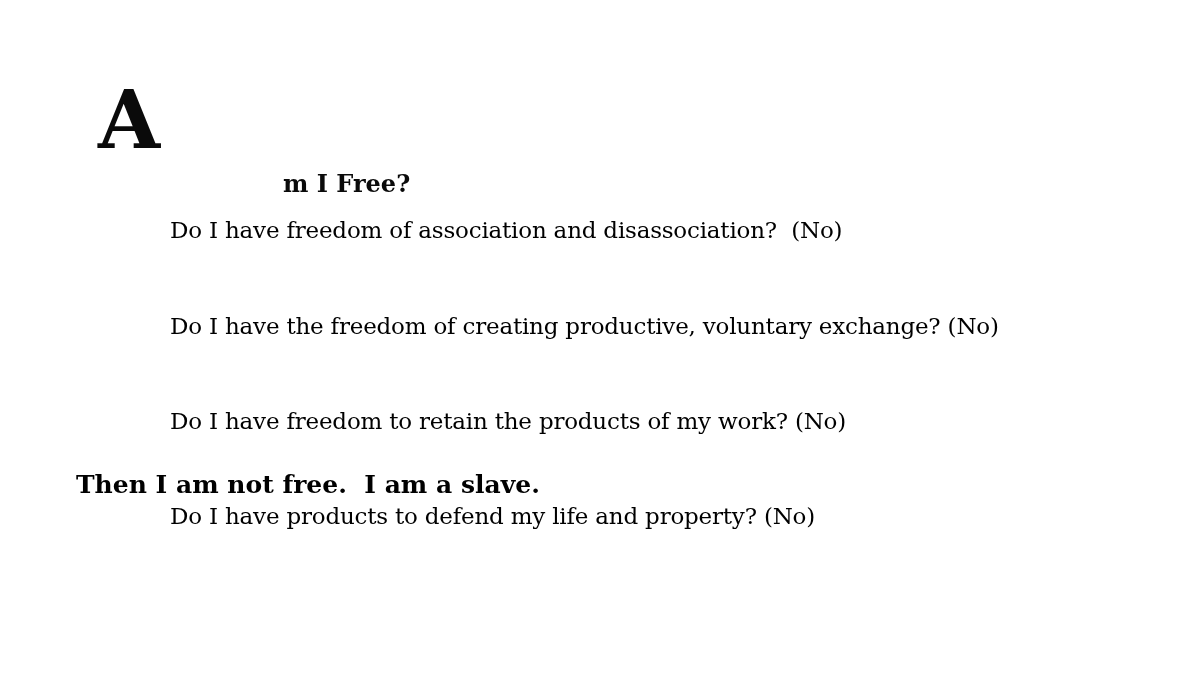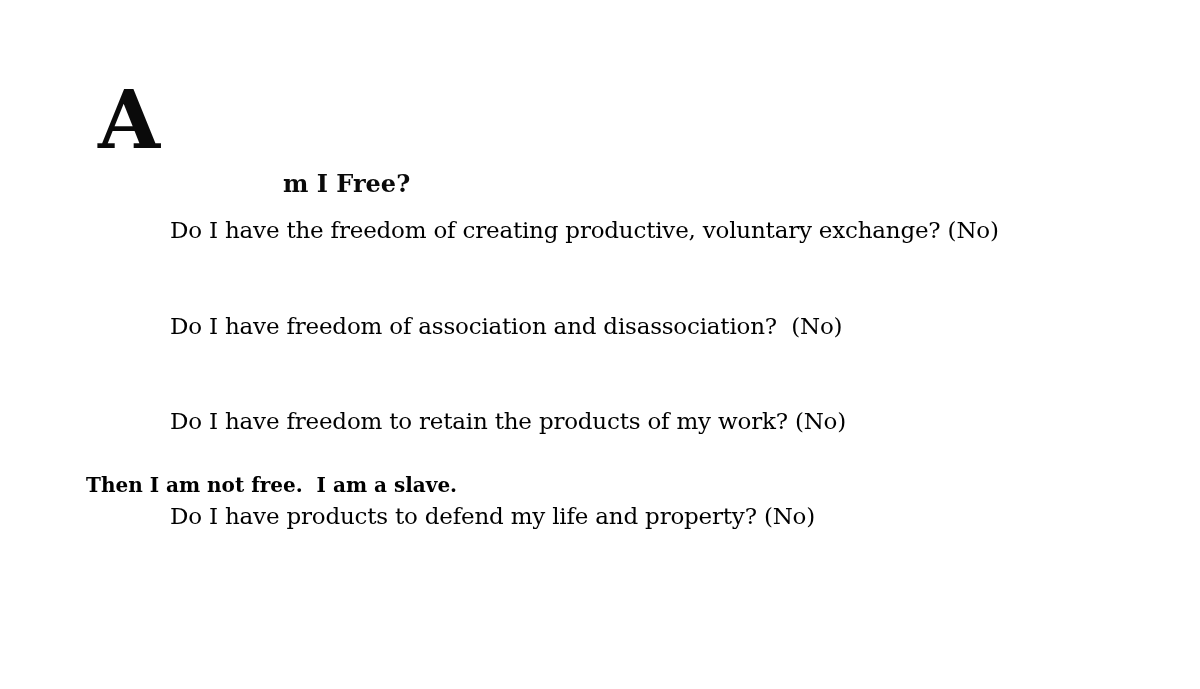--- a/index.html
+++ b/index.html
@@ -49,23 +49,23 @@
     font-size: 23px;
     line-height: 31.7px;
     letter-spacing: -0.2px;
     white-space: pre-wrap;
   }
   .question-line {
     white-space: pre-wrap;
   }
   .conclusion {
     position: absolute;
-    left: 86px;
+    left: 76px;
     top: 470px;
-    font-size: 20px;
+    font-size: 25px;
     line-height: 30px;
     font-weight: 700;
     white-space: pre-wrap;
   }
   .attribution {
     position: absolute;
     left: 243px;
     top: 531px;
     font-size: 21px;
     line-height: 26px;
@@ -77,22 +77,22 @@
 <body>
 
 <div class="page">
 
   <div class="title-block">
     <span class="dropcap">A</span>
     <span class="title-rest">m I Free?</span>
   </div>
 
   <div class="questions">
+    <div class="question-line">Do I have freedom of association and disassociation?  (No)</div>
     <div class="question-line">Do I have the freedom of creating productive, voluntary exchange? (No)</div>
-    <div class="question-line">Do I have freedom of association and disassociation?  (No)</div>
     <div class="question-line">Do I have freedom to retain the products of my work? (No)</div>
     <div class="question-line">Do I have products to defend my life and property? (No)</div>
     
     
     
     
   </div>
 
   <div class="conclusion">Then I am not free.  I am a slave.</div>
 

